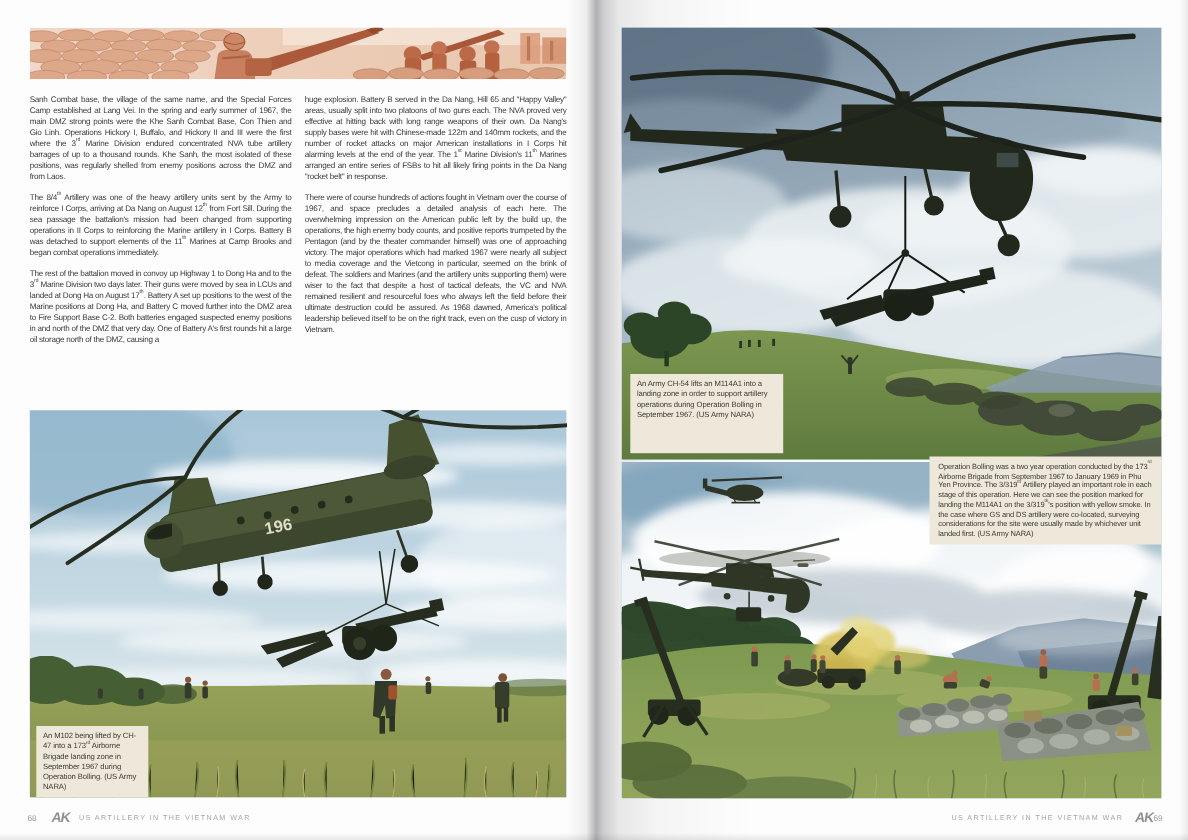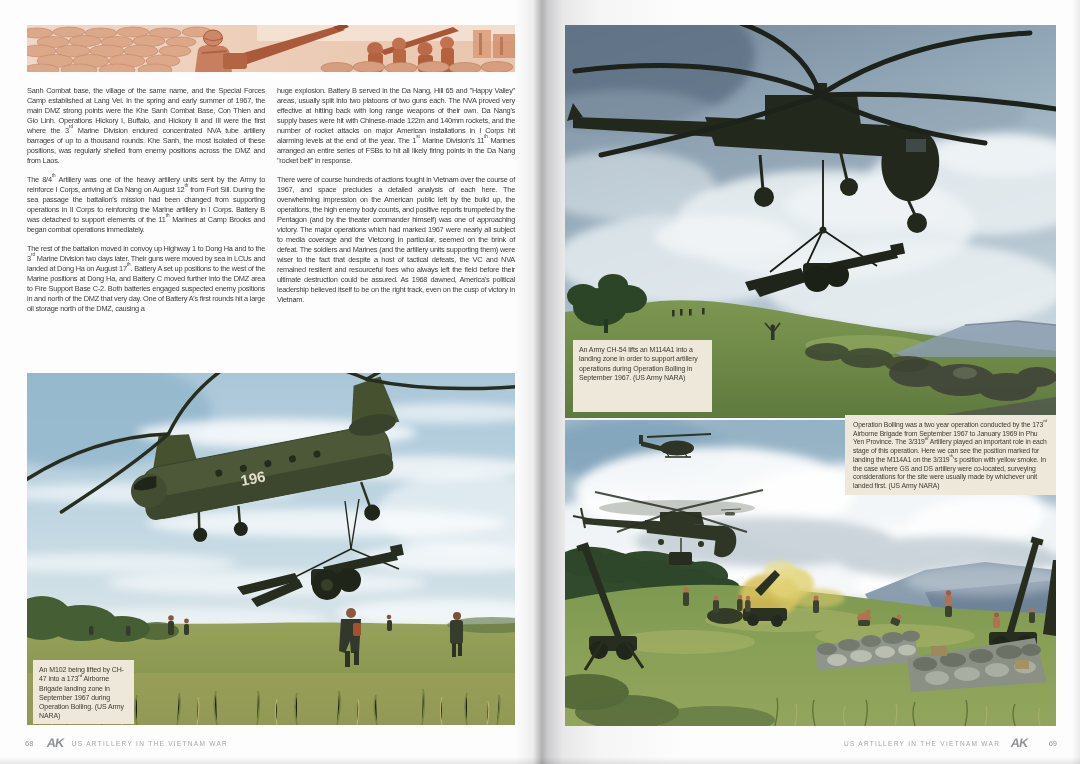--- a/index.html
+++ b/index.html
@@ -639,19 +639,19 @@
               <path d="M420,306 q3,-12 1,-20"></path>
               <path d="M475,306 q-3,-12 0,-18"></path>
           </g>
         </g>
       </svg>
     </div>
 
     <div class="footer" style="right:23px;">
       <span class="ftitle">US ARTILLERY IN THE VIETNAM WAR</span>
       <span class="aklogo" style="margin-left:11px;">AK</span>
-      <span class="pagenum" style="margin-left:21px;text-align:center;">69</span>
+      <span class="pagenum" style="margin-left:0;text-align:center;">69</span>
     </div>
   </div>
 
   <div class="edge-r"></div>
   <div class="edge-b"></div>
 </div>
 
 </body></html>

